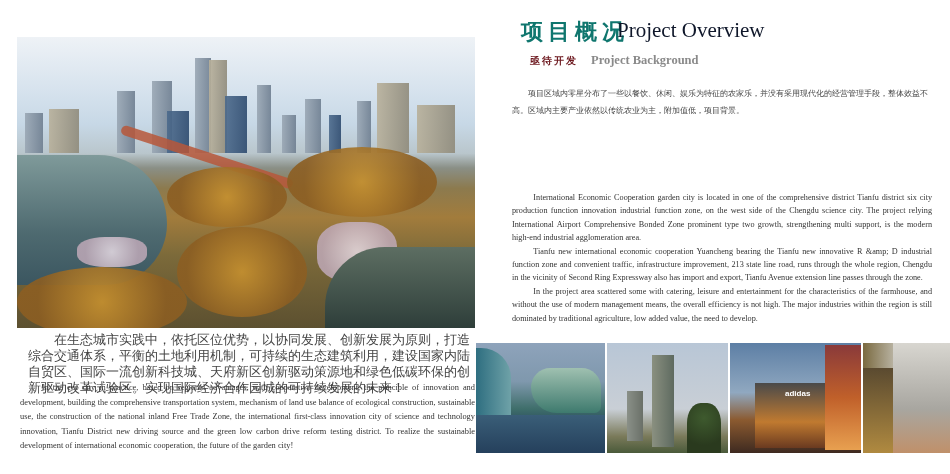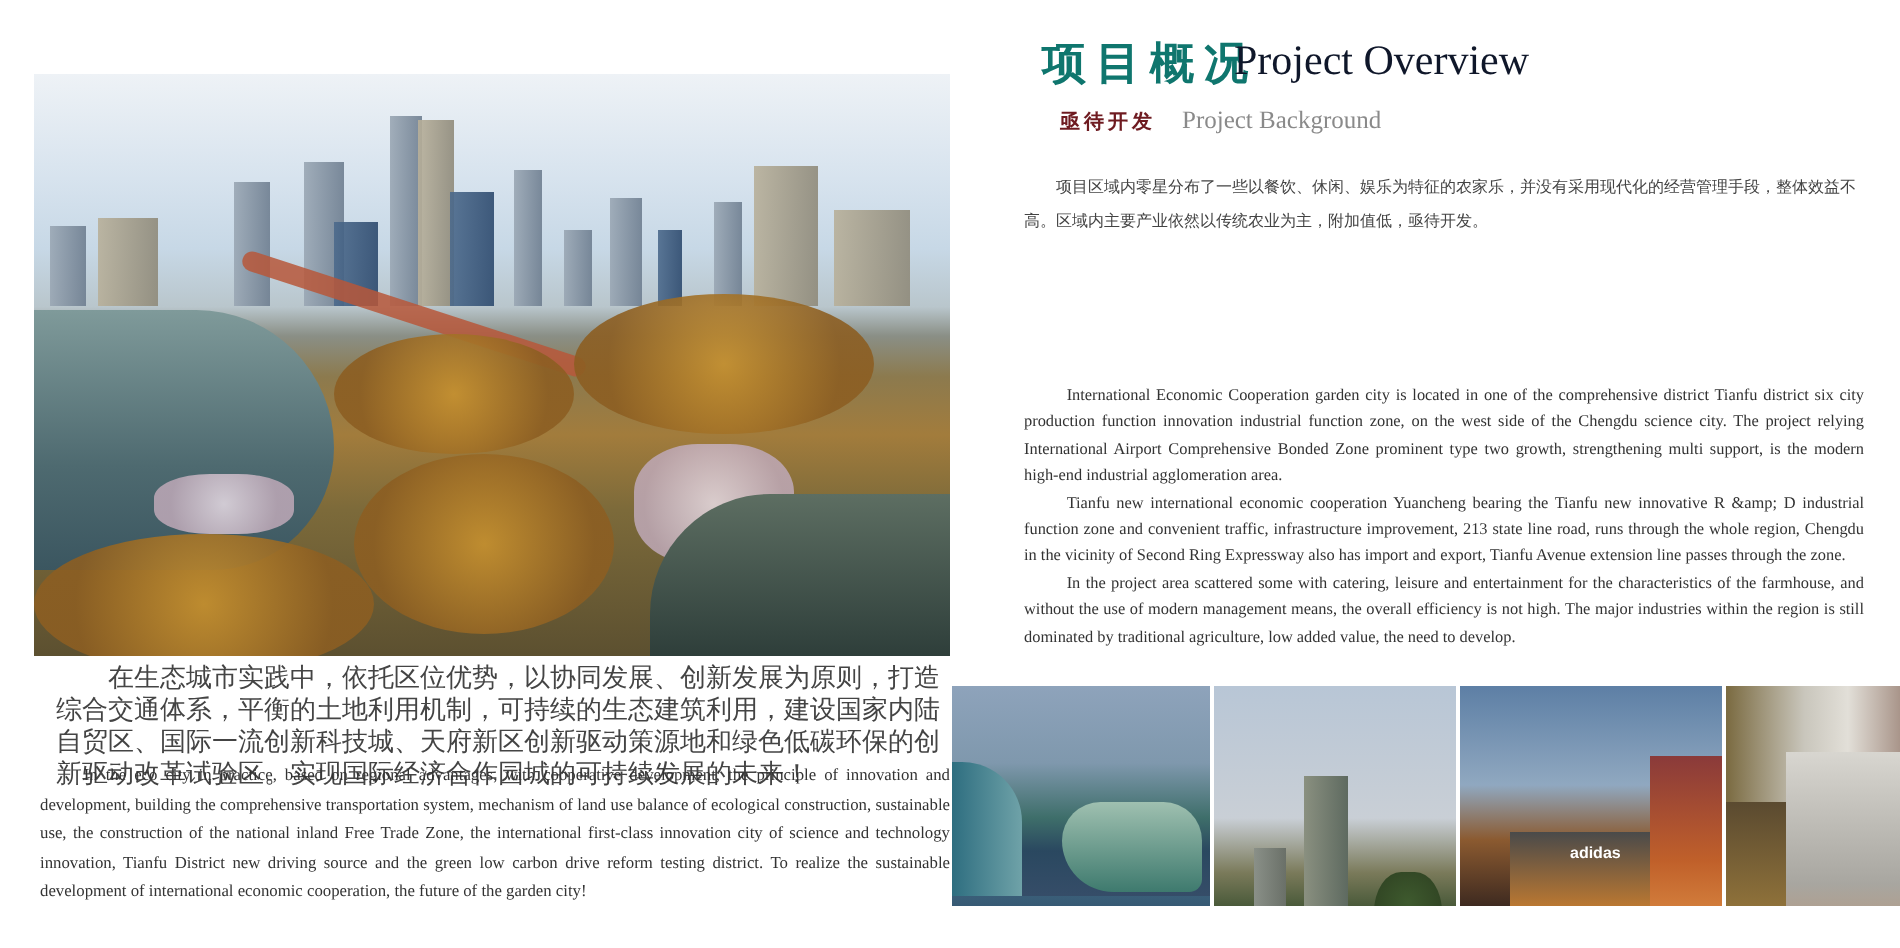--- a/index.html
+++ b/index.html
@@ -22,34 +22,34 @@
   .cn-para { font-family:"DejaVu Sans", sans-serif; font-size:13px; line-height:16px; color:#444; text-indent:2em; margin:0; }
   .en-para { font-size:8.4px; line-height:14.6px; color:#333; text-indent:2.6em; margin:0; text-align:justify; }
 
   #left-text-cn { left:28px; top:332px; width:450px; }
   #left-text-en { left:20px; top:381px; width:455px; }
 
   
   #title-cn { left:521px; top:17px; font-family:"DejaVu Serif", serif; font-weight:bold; font-size:22px; color:#0f766e; letter-spacing:5px; }
   #title-en { left:617px; top:18px; font-family:"Liberation Serif", serif; font-size:21px; color:#0f172a; }
   #sub-cn { left:530px; top:54px; font-family:"DejaVu Serif", serif; font-weight:bold; font-size:10px; color:#6e1a20; letter-spacing:2px; }
-  #sub-en { left:591px; top:53px; font-size:12.5px; color:#8a8a8a; }
+  #sub-en { left:591px; top:53px; font-size:12.5px; color:#8a8a8a;font-weight:bold; }
 
   #right-cn { left:512px; top:86px; width:420px; }
   #right-cn .cn-para { font-size:8px; line-height:16.6px; }
   #right-en { left:512px; top:191px; width:420px; }
   #right-en .en-para { line-height:13.4px; font-size:8.2px; }
 
   
   .photo { position:absolute; top:343px; height:110px; overflow:hidden; }
   #photo-1 { left:476px; width:129px; background:linear-gradient(180deg,#8ea3bb 0%,#7f98ad 35%,#3e6e6a 60%,#2a4860 75%,#384e6a 100%); }
   #photo-2 { left:607px; width:121px; background:linear-gradient(180deg,#b8c6d6 0%,#c9cfd6 60%,#7a7a5a 85%,#4a5a3a 100%); }
   #photo-3 { left:730px; width:131px; background:linear-gradient(180deg,#5d7fa5 0%,#90a8c0 45%,#8b5a30 70%,#3e2a20 100%); }
   #photo-4 { left:863px; width:87px; background:linear-gradient(90deg,#7a6a40 0%,#c9c6bc 45%,#e2dfd8 70%,#a9958a 100%); }
-  .photo .shape { position:absolute;margin-top:33px; }
+  .photo .shape { position:absolute; }
 </style>
 </head>
 <body>
 
 <div id="hero" class="abs" aria-label="aerial-rendering-eco-garden-city">
   <div class="bldg" style="left:8px;width:18px;height:40px;"></div>
   <div class="bldg beige" style="left:32px;width:30px;height:44px;"></div>
   <div class="bldg" style="left:100px;width:18px;height:62px;"></div>
   <div class="bldg" style="left:135px;width:20px;height:72px;"></div>
   <div class="bldg dark" style="left:150px;width:22px;height:42px;"></div>
@@ -80,21 +80,21 @@
 <div id="left-text-en" class="abs">
   <p class="en-para">In the eco city in practice, based on regional advantages, with cooperative development, the principle of innovation and development, building the comprehensive transportation system, mechanism of land use balance of ecological construction, sustainable use, the construction of the national inland Free Trade Zone, the international first-class innovation city of science and technology innovation, Tianfu District new driving source and the green low carbon drive reform testing district. To realize the sustainable development of international economic cooperation, the future of the garden city!</p>
 </div>
 
 <div id="title-cn" class="abs">项目概况</div>
 <div id="title-en" class="abs">Project Overview</div>
 <div id="sub-cn" class="abs">亟待开发</div>
 <div id="sub-en" class="abs">Project Background</div>
 
 <div id="right-cn" class="abs">
-  <p class="cn-para">项目区域内零星分布了一些以餐饮、休闲、娱乐为特征的农家乐，并没有采用现代化的经营管理手段，整体效益不高。区域内主要产业依然以传统农业为主，附加值低，亟待开发。</p>
+  <p class="cn-para">项目区域内零星分布了一些以餐饮、休闲、娱乐为特征的农家乐，并没有采用现代化的经营管理手段，整体效益不高。区域内主要产业依然以传统农业为主，附加值低，项目背景。</p>
 </div>
 
 <div id="right-en" class="abs">
   <p class="en-para">International Economic Cooperation garden city is located in one of the comprehensive district Tianfu district six city production function innovation industrial function zone, on the west side of the Chengdu science city. The project relying International Airport Comprehensive Bonded Zone prominent type two growth, strengthening multi support, is the modern high-end industrial agglomeration area.</p>
   <p class="en-para">Tianfu new international economic cooperation Yuancheng bearing the Tianfu new innovative R &amp;amp; D industrial function zone and convenient traffic, infrastructure improvement, 213 state line road, runs through the whole region, Chengdu in the vicinity of Second Ring Expressway also has import and export, Tianfu Avenue extension line passes through the zone.</p>
   <p class="en-para">In the project area scattered some with catering, leisure and entertainment for the characteristics of the farmhouse, and without the use of modern management means, the overall efficiency is not high. The major industries within the region is still dominated by traditional agriculture, low added value, the need to develop.</p>
 </div>
 
 <div id="photo-1" class="photo" aria-label="glass-wave-building-reflection-pool">
   <div class="shape" style="left:0;top:5px;width:35px;height:70px;background:linear-gradient(90deg,#2e6e80,#6fa2a8);border-radius:0 30px 0 0;"></div>

